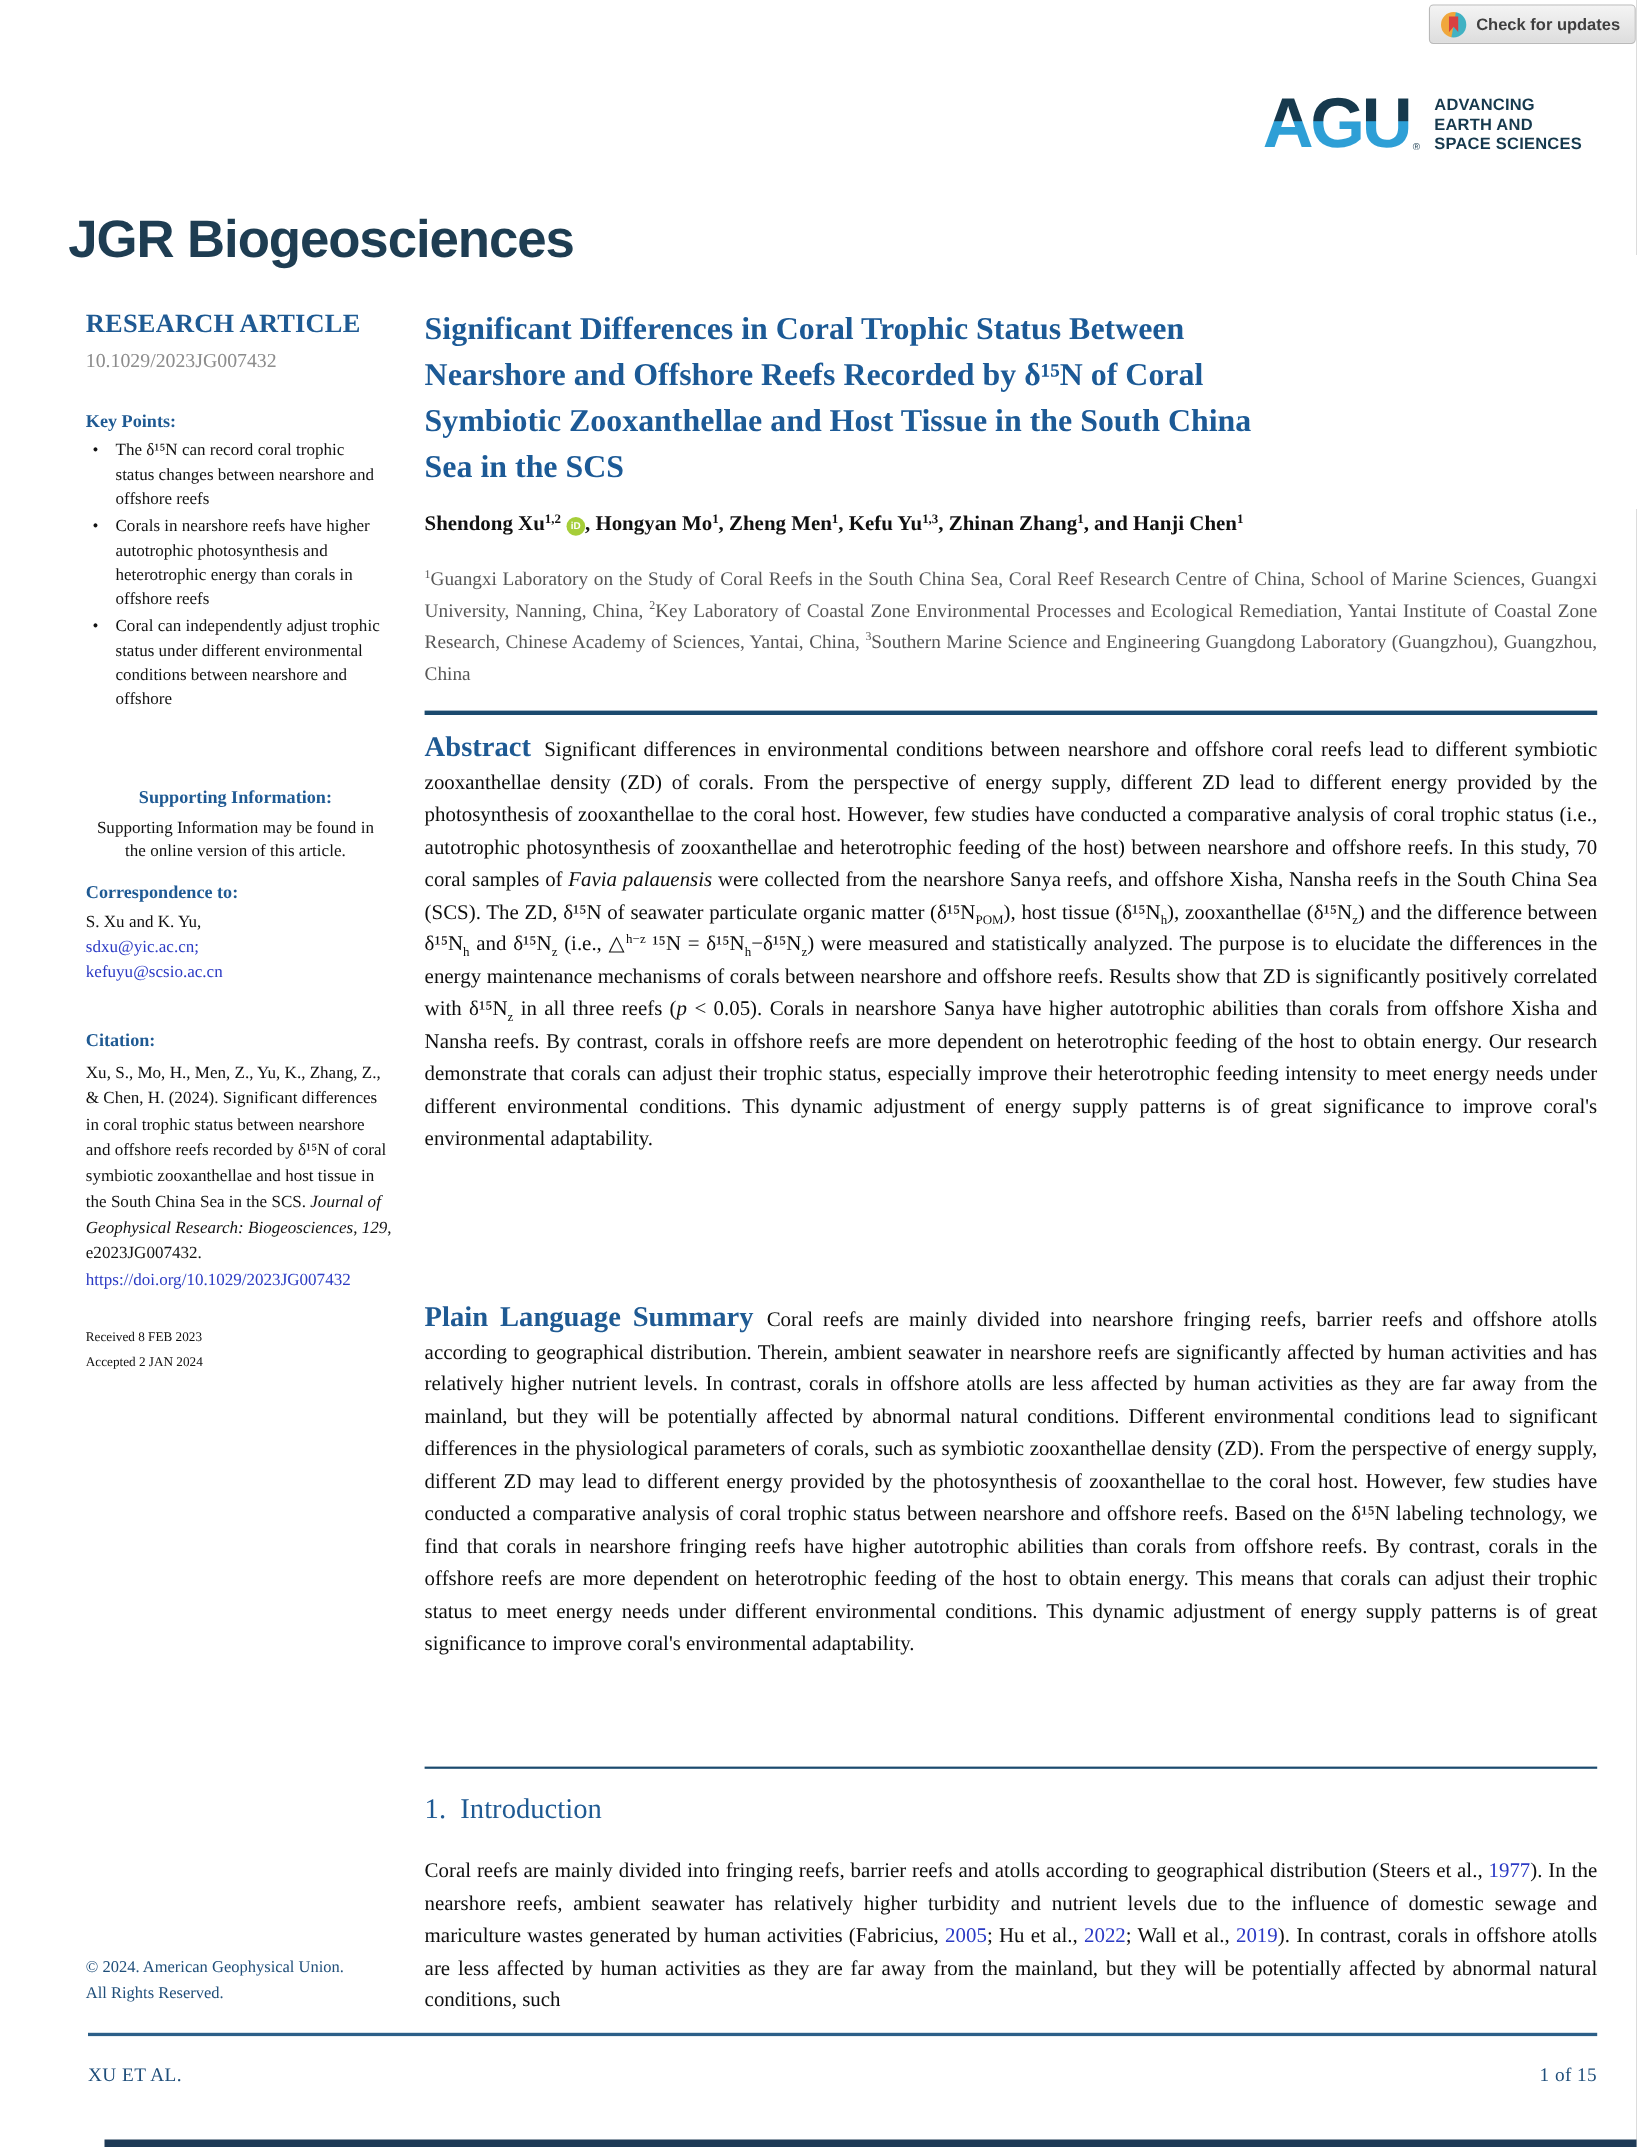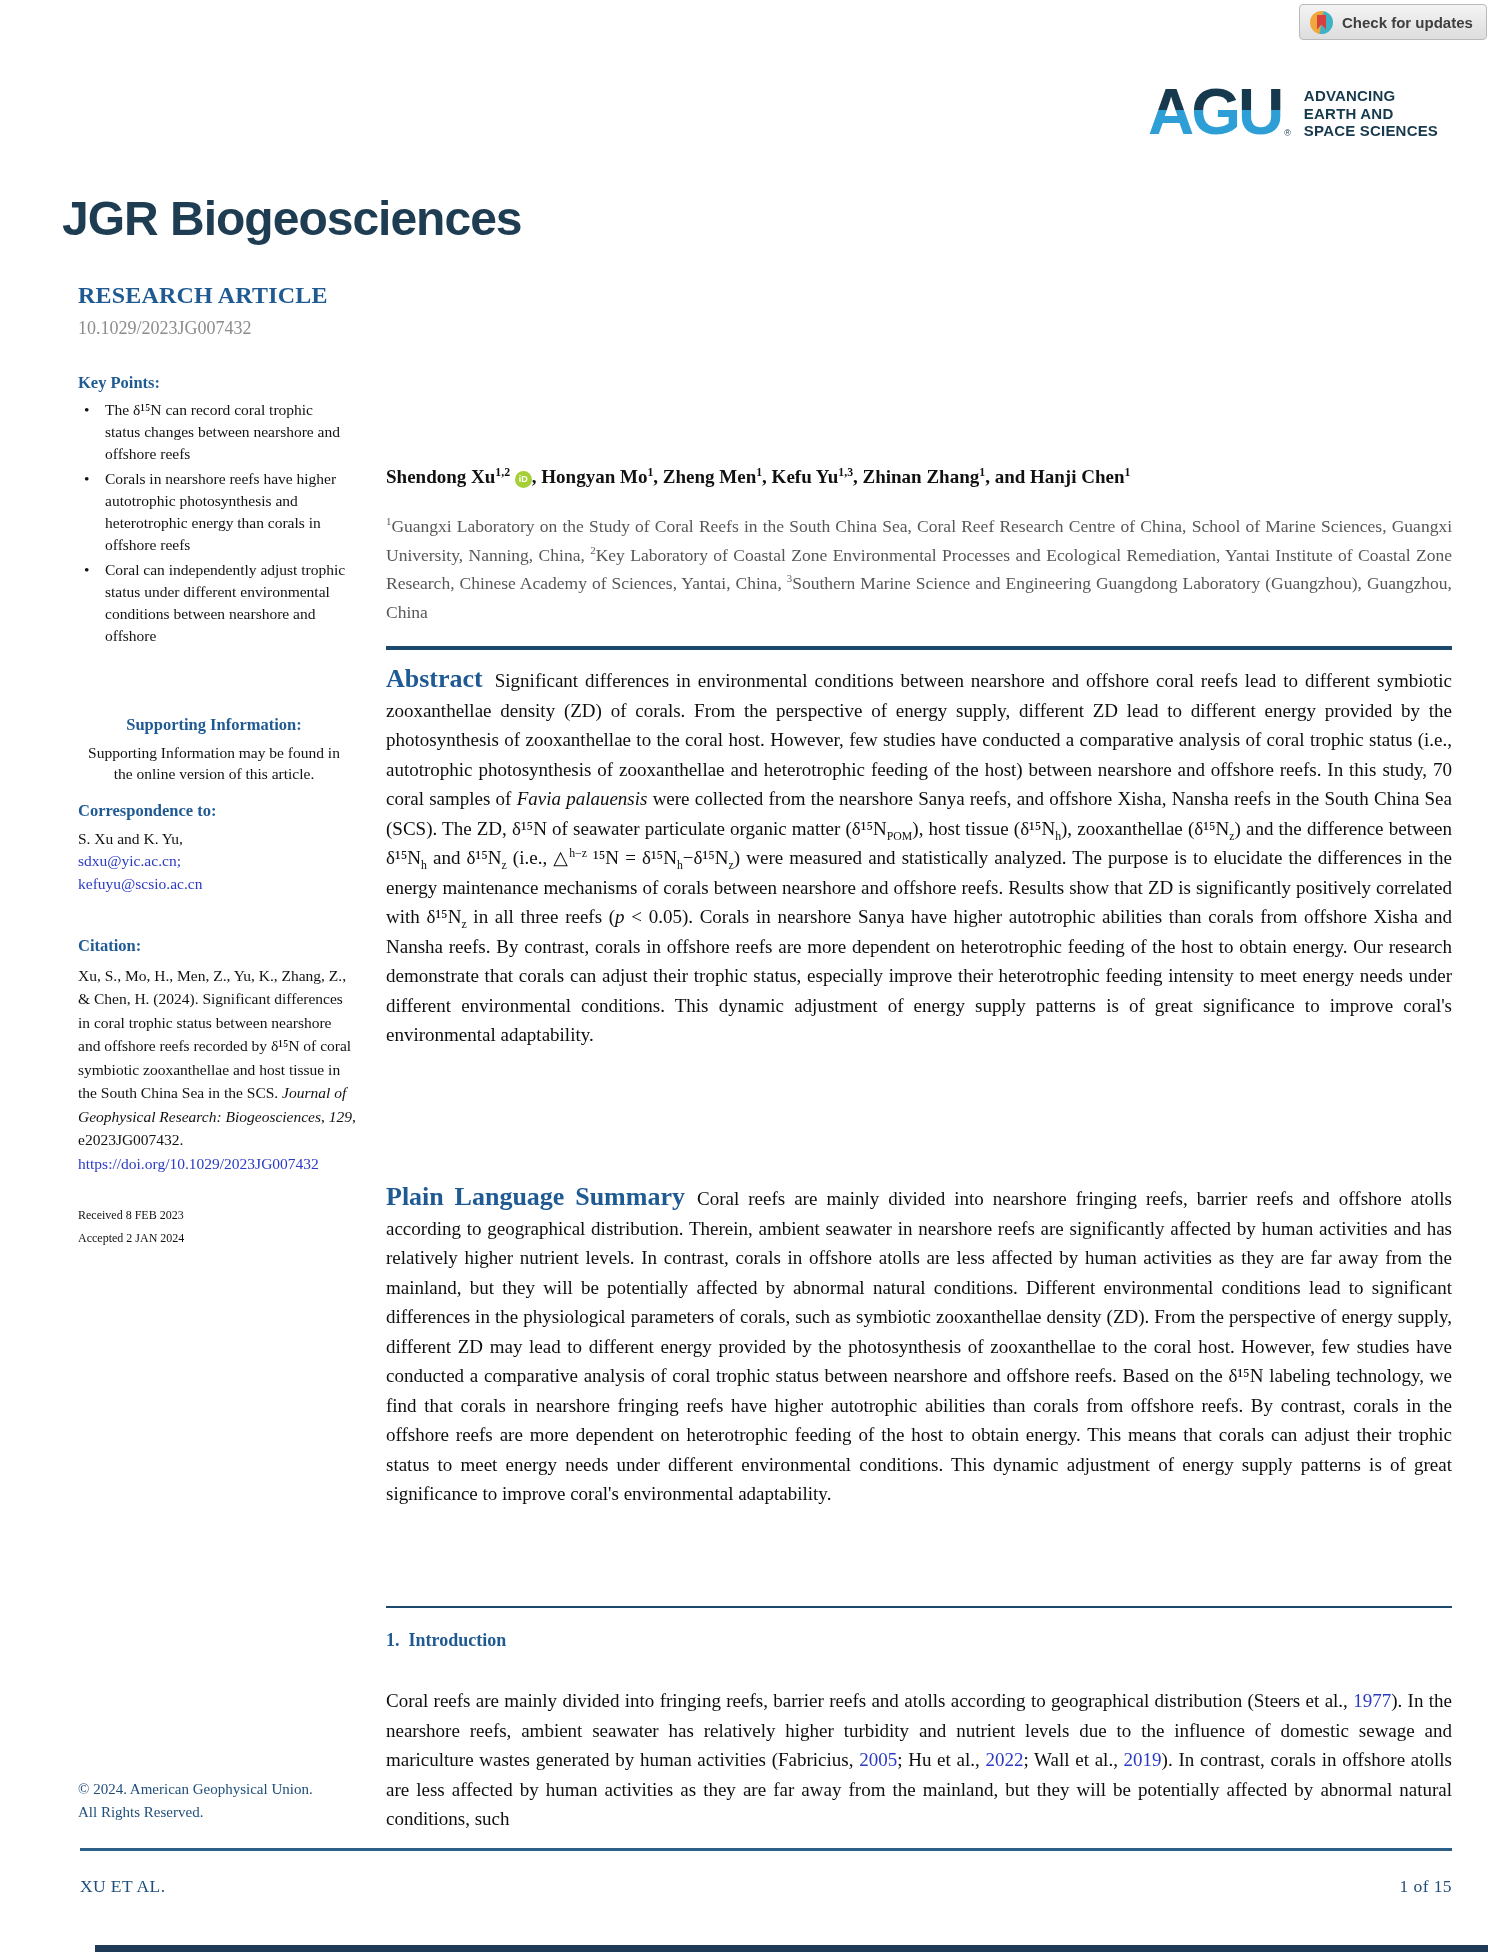--- a/index.html
+++ b/index.html
@@ -58,21 +58,21 @@
   .main-col{ position:absolute; left:386px; width:1066px; }
   .art-title{ top:278px; color:#1c5a96; font-weight:bold; font-size:29px; line-height:42px; }
   .art-authors{ top:466px; font-weight:bold; font-size:19px; }
   .art-affils{ top:512px; color:#575757; font-size:17.5px; line-height:28.5px; text-align:justify; }
   .rule-thick{ top:646px; height:4px; background:#1b4a6e; }
   .rule-thin{ top:1606px; height:2px; background:#1b4a6e; }
   .sec-abstract{ top:664px; }
   .sec-pls{ top:1182px; }
   .body-just{ font-size:19px; line-height:29.5px; text-align:justify; color:#0e0e0e; }
   .sec-head{ color:#1f5a93; font-weight:bold; font-size:26px; margin-right:12px; }
-  .intro-head{ top:1630px; color:#1f5a93; font-weight:bold; font-size:18px; }
+  .intro-head{ top:1630px; color:#1f5a93; font-weight:normal; font-size:26px; }
   .sec-intro{ top:1686px; }
   sup{ font-size:0.62em; line-height:0; vertical-align:super;margin-top:17px; }
   sub{ font-size:0.62em; line-height:0; vertical-align:sub; }
   .lnk{ color:#2b3ac4; cursor:pointer; }
   .orcid{ display:inline-block; width:17px; height:17px; border-radius:50%; background:#a6ce39;
     color:#fff; font-family:"Liberation Sans", sans-serif; font-size:9px; font-weight:bold;
     line-height:17px; text-align:center; vertical-align:1px; cursor:pointer; }
   
   .footer-line{ position:absolute; left:80px; top:1848px; width:1372px; height:3px; background:#2c5f88; }
   .footer-row{ position:absolute; left:80px; top:1876px; width:1372px; display:flex;
@@ -137,20 +137,26 @@
   <div class="side history">
     <div>Received 8 FEB 2023</div>
     <div>Accepted 2 JAN 2024</div>
   </div>
 
   <div class="side copyright">
     <div>© 2024. American Geophysical Union.</div>
     <div>All Rights Reserved.</div>
   </div>
 
+  <div class="main-col art-title">
+    <div>Significant Differences in Coral Trophic Status Between</div>
+    <div>Nearshore and Offshore Reefs Recorded by δ¹⁵N of Coral</div>
+    <div>Symbiotic Zooxanthellae and Host Tissue in the South China</div>
+    <div>Sea in the SCS</div>
+  </div>
 
   <div class="main-col art-authors"><span>Shendong Xu</span><sup>1,2</sup><span> </span><span class="orcid">iD</span><span>, Hongyan Mo</span><sup>1</sup><span>, Zheng Men</span><sup>1</sup><span>, Kefu Yu</span><sup>1,3</sup><span>, Zhinan Zhang</span><sup>1</sup><span>, and Hanji Chen</span><sup>1</sup></div>
 
   <div class="main-col art-affils"><sup>1</sup><span>Guangxi Laboratory on the Study of Coral Reefs in the South China Sea, Coral Reef Research Centre of China, School of Marine Sciences, Guangxi University, Nanning, China, </span><sup>2</sup><span>Key Laboratory of Coastal Zone Environmental Processes and Ecological Remediation, Yantai Institute of Coastal Zone Research, Chinese Academy of Sciences, Yantai, China, </span><sup>3</sup><span>Southern Marine Science and Engineering Guangdong Laboratory (Guangzhou), Guangzhou, China</span></div>
 
   <div class="main-col rule-thick"></div>
 
   <p class="main-col body-just sec-abstract"><span class="sec-head">Abstract</span><span><span>Significant differences in environmental conditions between nearshore and offshore coral reefs lead to different symbiotic zooxanthellae density (ZD) of corals. From the perspective of energy supply, different ZD lead to different energy provided by the photosynthesis of zooxanthellae to the coral host. However, few studies have conducted a comparative analysis of coral trophic status (i.e., autotrophic photosynthesis of zooxanthellae and heterotrophic feeding of the host) between nearshore and offshore reefs. In this study, 70 coral samples of </span><i>Favia palauensis</i><span> were collected from the nearshore Sanya reefs, and offshore Xisha, Nansha reefs in the South China Sea (SCS). The ZD, δ¹⁵N of seawater particulate organic matter (δ¹⁵N</span><sub>POM</sub><span>), host tissue (δ¹⁵N</span><sub>h</sub><span>), zooxanthellae (δ¹⁵N</span><sub>z</sub><span>) and the difference between δ¹⁵N</span><sub>h</sub><span> and δ¹⁵N</span><sub>z</sub><span> (i.e., △</span><sup>h−z</sup><span> ¹⁵N = δ¹⁵N</span><sub>h</sub><span>−δ¹⁵N</span><sub>z</sub><span>) were measured and statistically analyzed. The purpose is to elucidate the differences in the energy maintenance mechanisms of corals between nearshore and offshore reefs. Results show that ZD is significantly positively correlated with δ¹⁵N</span><sub>z</sub><span> in all three reefs (</span><i>p</i><span> &lt; 0.05). Corals in nearshore Sanya have higher autotrophic abilities than corals from offshore Xisha and Nansha reefs. By contrast, corals in offshore reefs are more dependent on heterotrophic feeding of the host to obtain energy. Our research demonstrate that corals can adjust their trophic status, especially improve their heterotrophic feeding intensity to meet energy needs under different environmental conditions. This dynamic adjustment of energy supply patterns is of great significance to improve coral's environmental adaptability.</span></span></p>
 
   <p class="main-col body-just sec-pls"><span class="sec-head">Plain Language Summary</span><span>Coral reefs are mainly divided into nearshore fringing reefs, barrier reefs and offshore atolls according to geographical distribution. Therein, ambient seawater in nearshore reefs are significantly affected by human activities and has relatively higher nutrient levels. In contrast, corals in offshore atolls are less affected by human activities as they are far away from the mainland, but they will be potentially affected by abnormal natural conditions. Different environmental conditions lead to significant differences in the physiological parameters of corals, such as symbiotic zooxanthellae density (ZD). From the perspective of energy supply, different ZD may lead to different energy provided by the photosynthesis of zooxanthellae to the coral host. However, few studies have conducted a comparative analysis of coral trophic status between nearshore and offshore reefs. Based on the δ¹⁵N labeling technology, we find that corals in nearshore fringing reefs have higher autotrophic abilities than corals from offshore reefs. By contrast, corals in the offshore reefs are more dependent on heterotrophic feeding of the host to obtain energy. This means that corals can adjust their trophic status to meet energy needs under different environmental conditions. This dynamic adjustment of energy supply patterns is of great significance to improve coral's environmental adaptability.</span></p>

